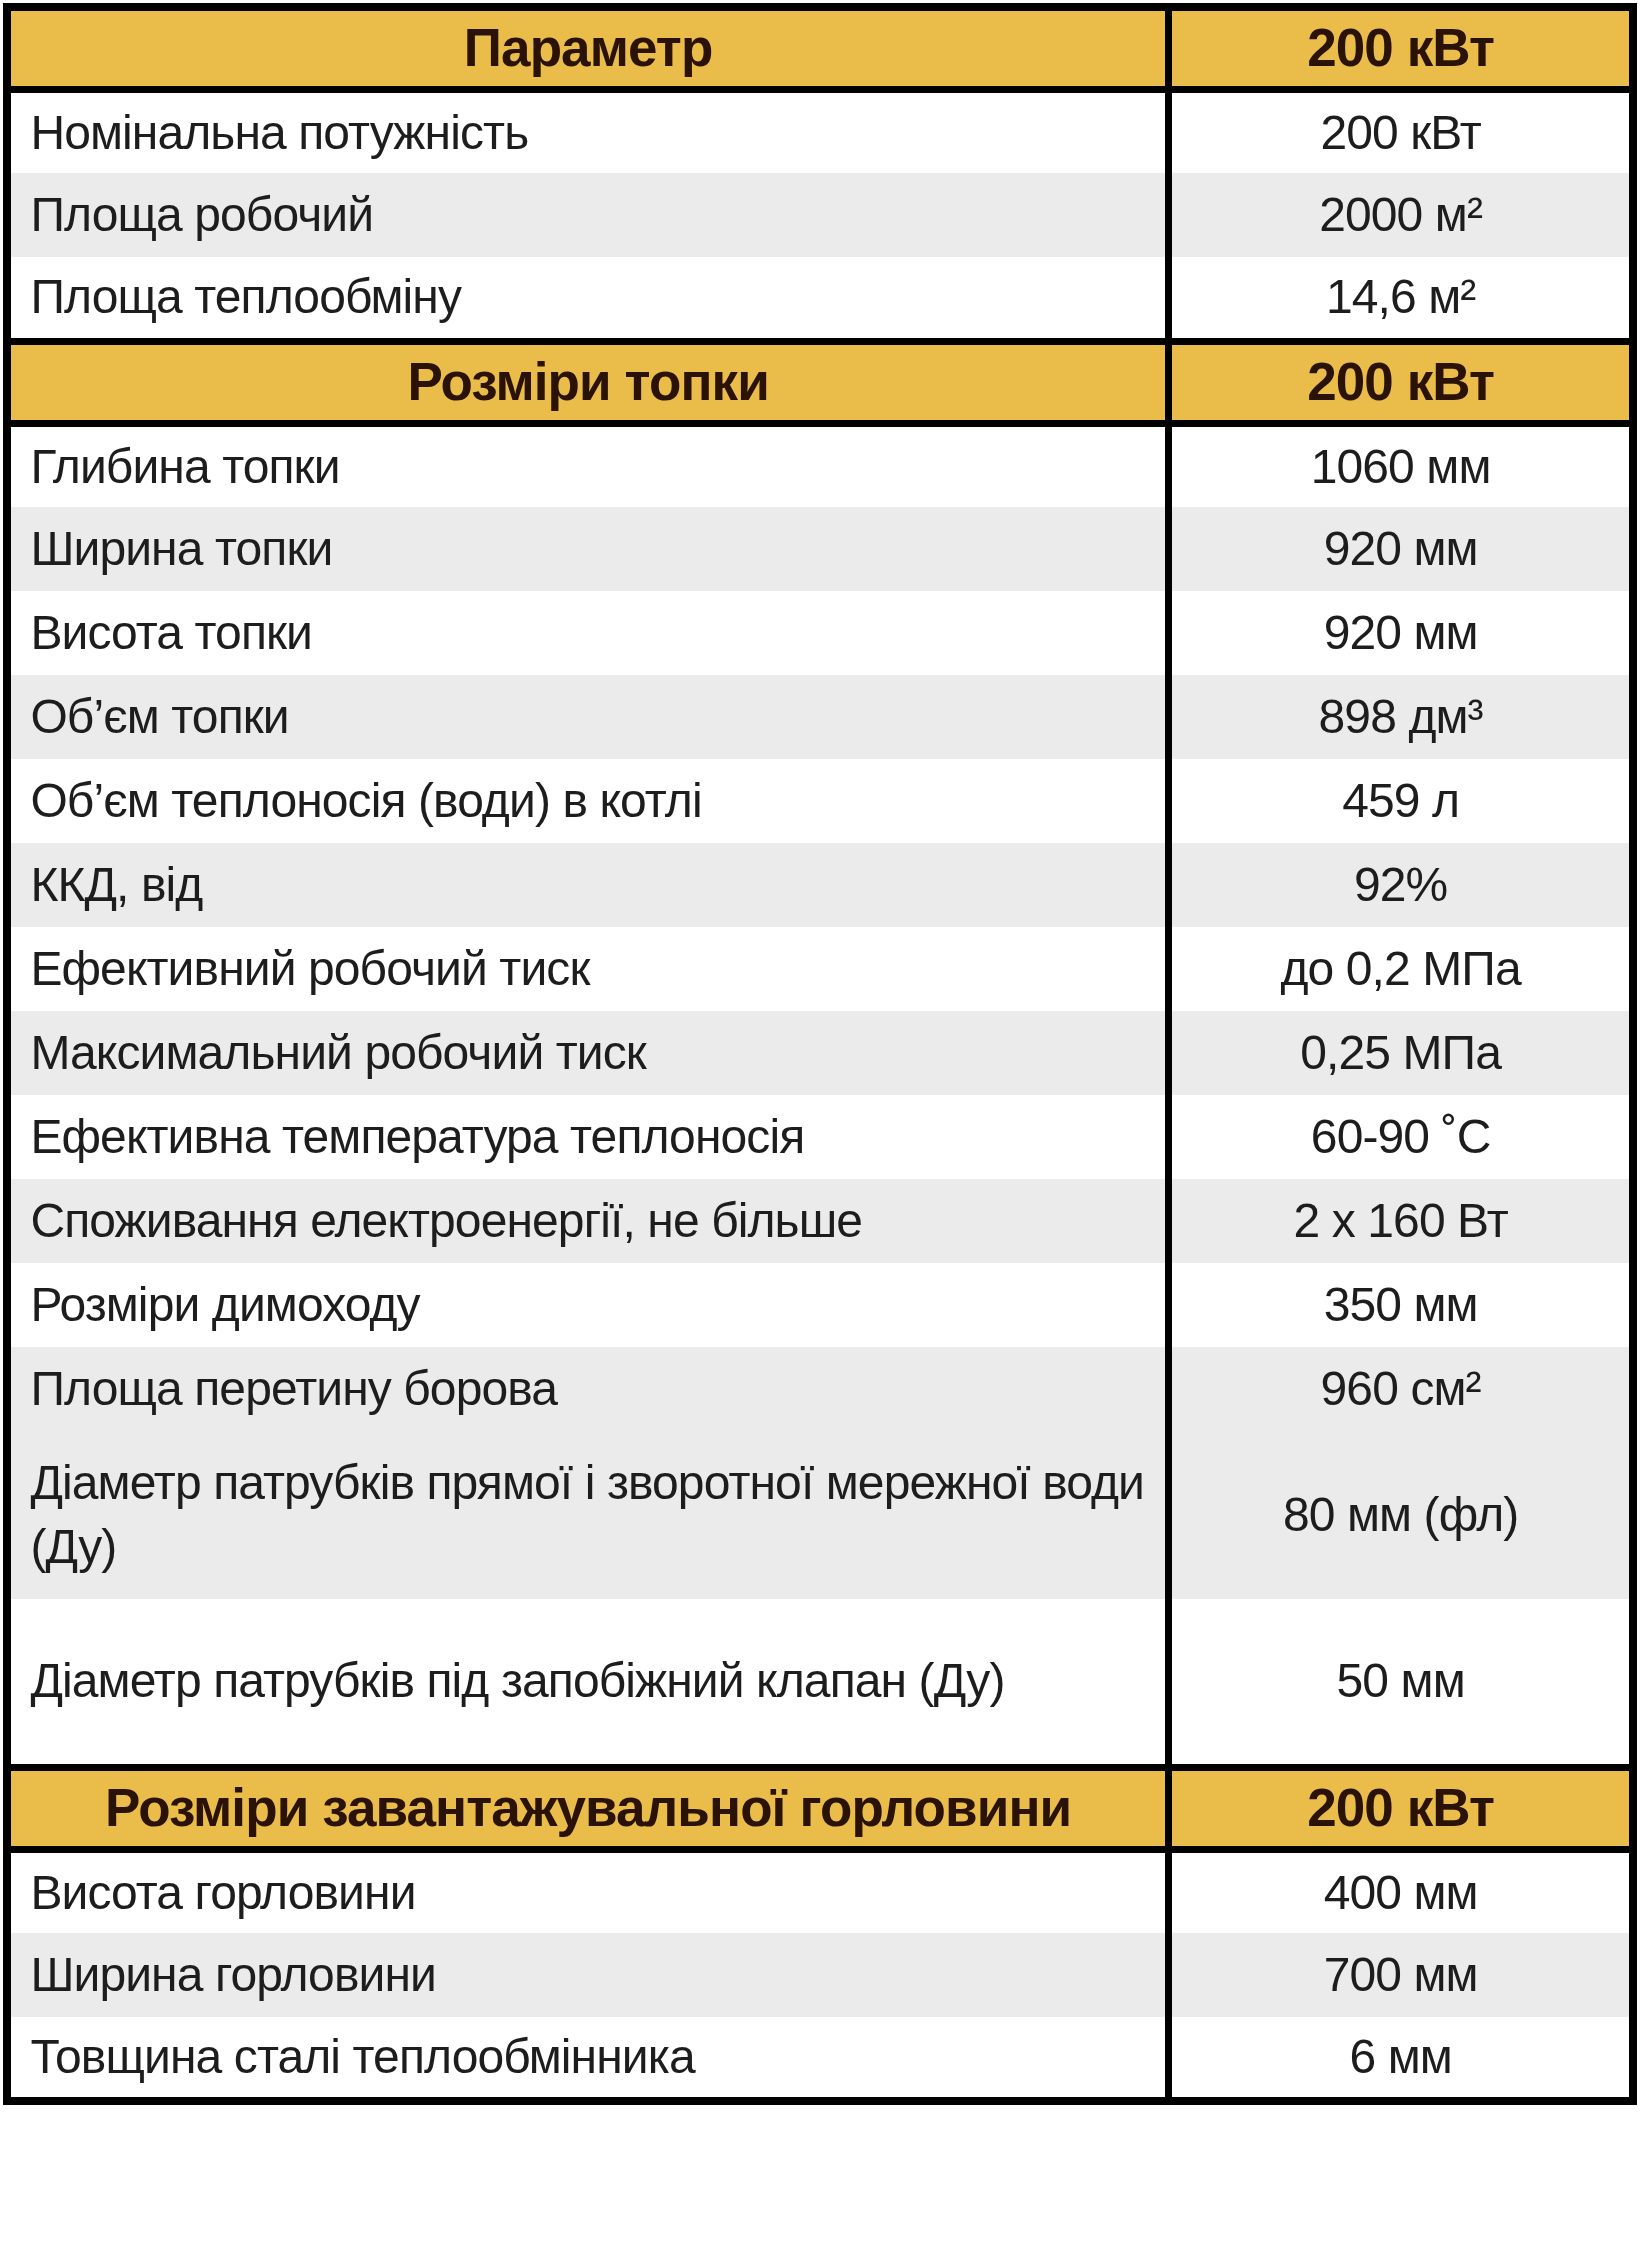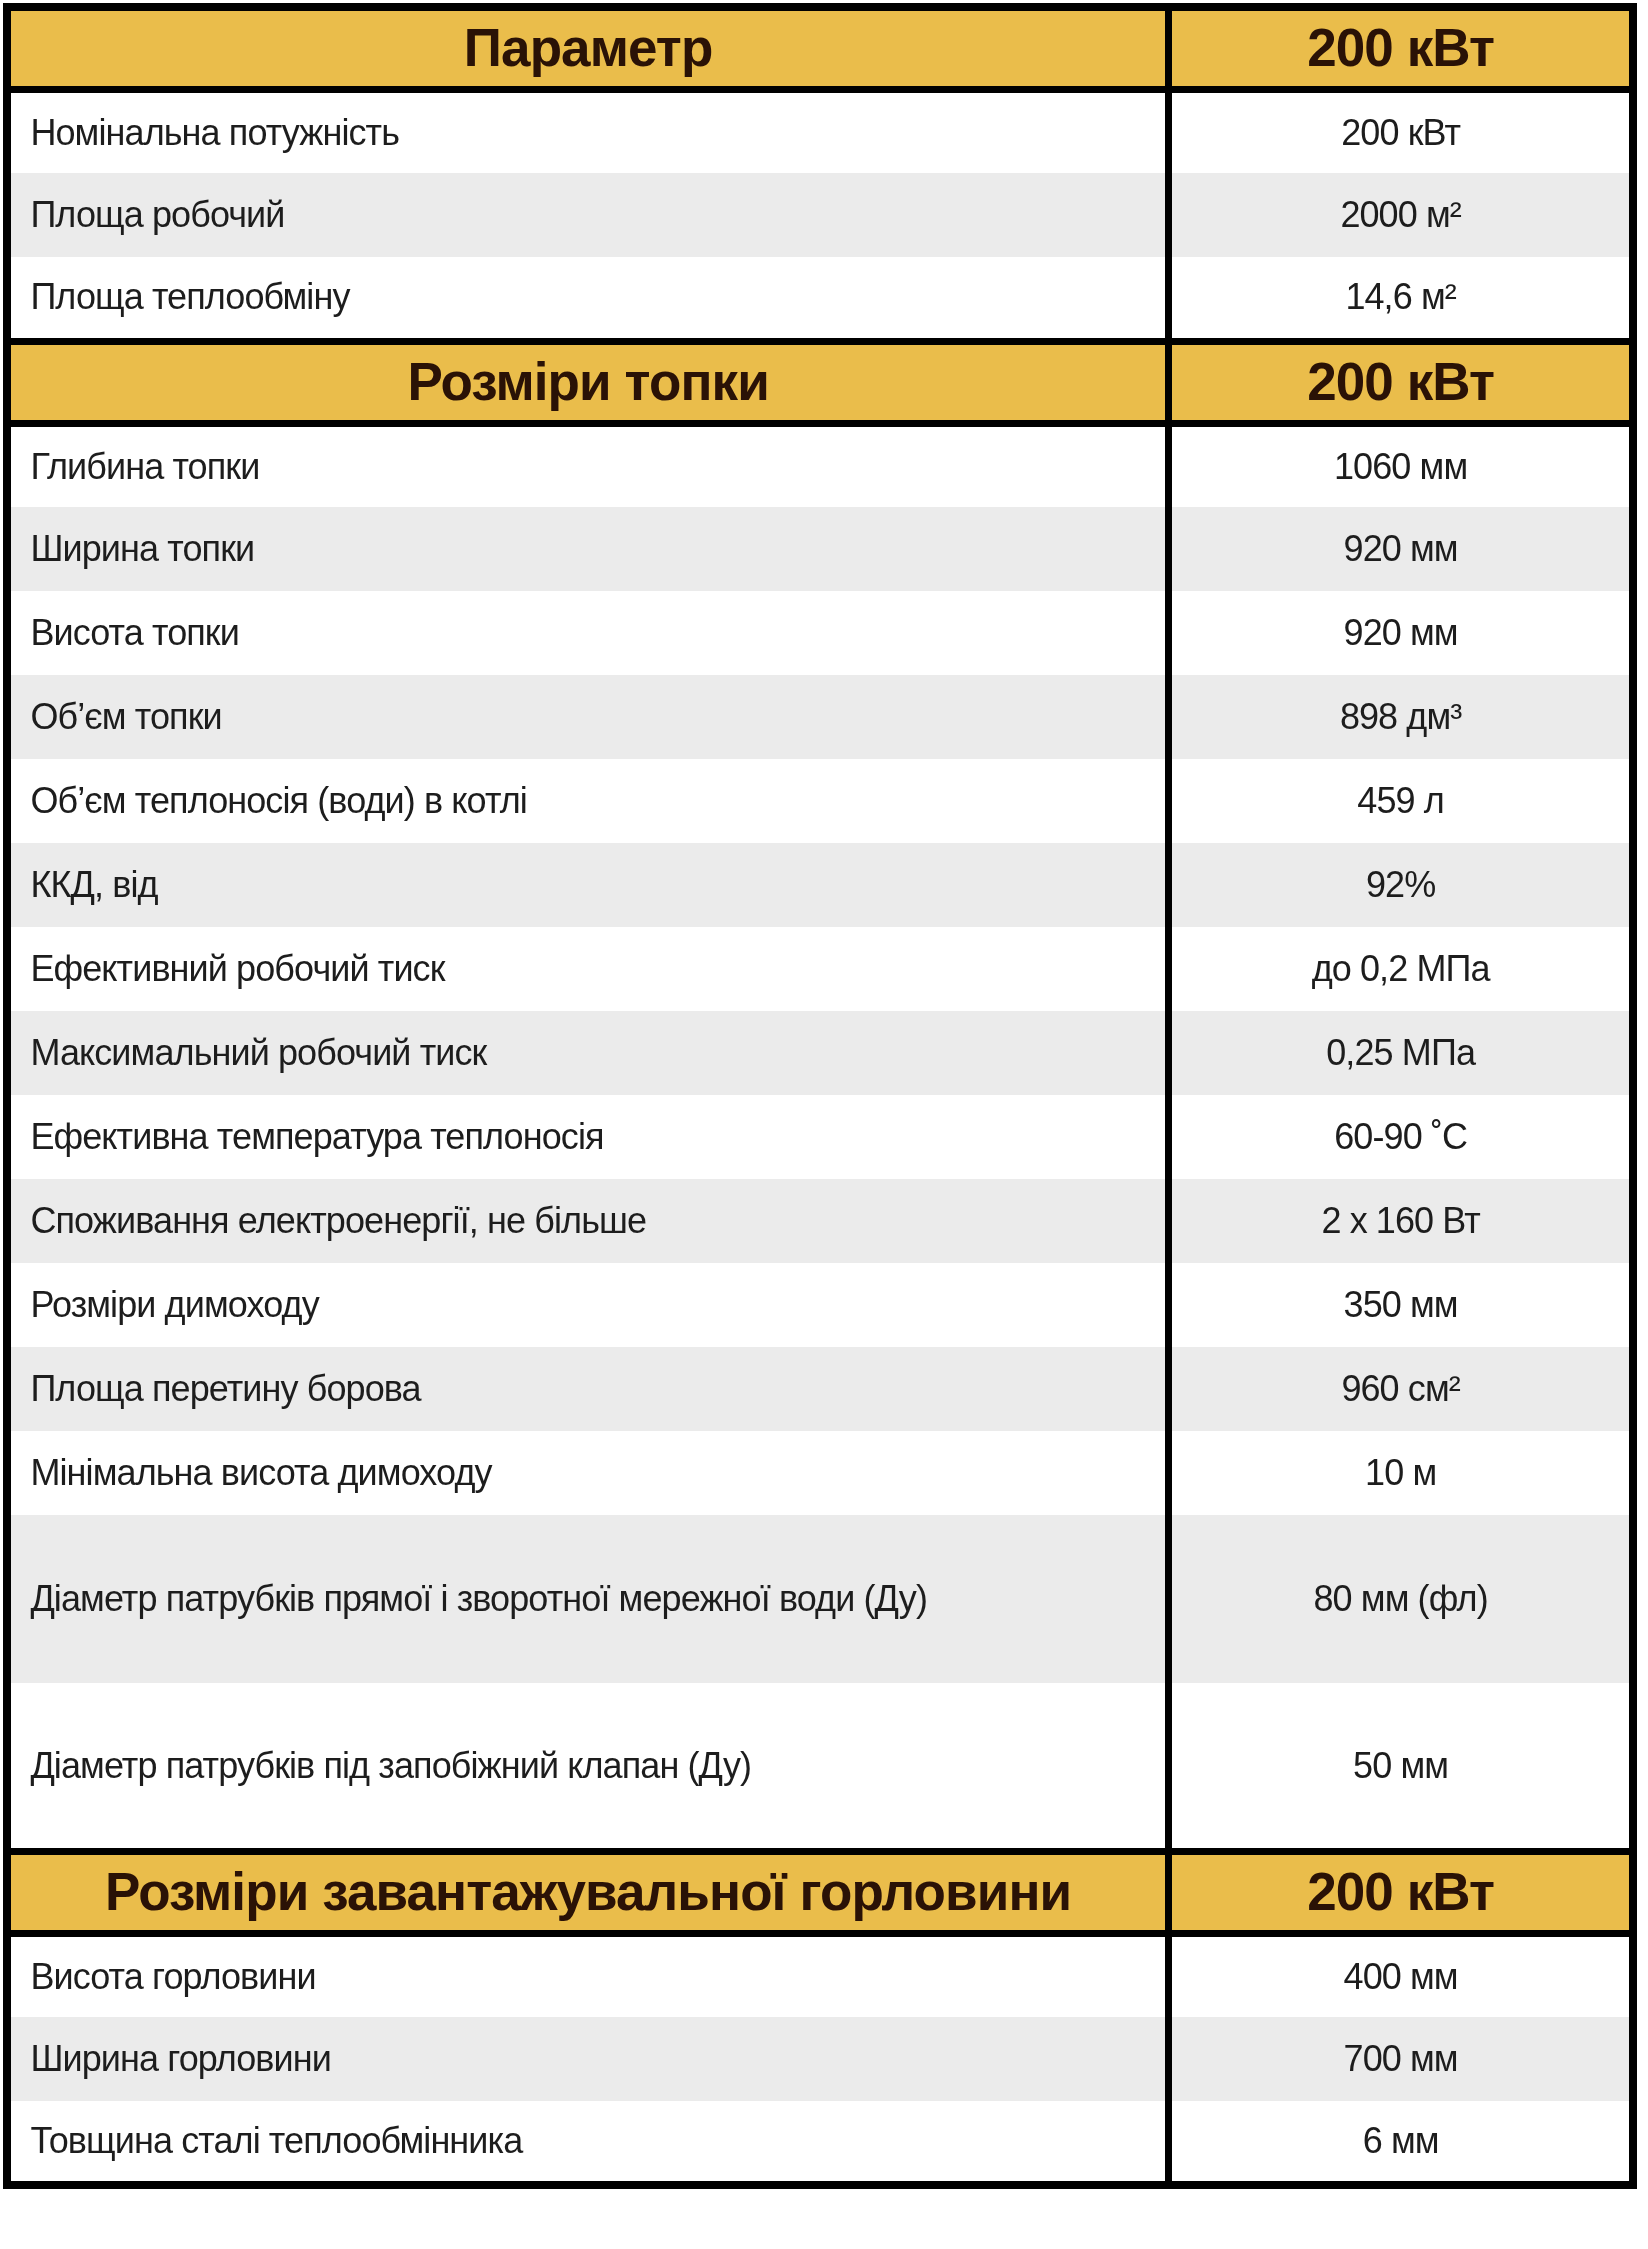--- a/index.html
+++ b/index.html
@@ -24,21 +24,21 @@
     border-collapse: collapse;
     table-layout: fixed;
     width: 1464px;
     border: 8.6px solid var(--border, #000);
   }
   col.c-param { width: 1161px; }
   col.c-value { width: 465px; }
   td {
     box-sizing: border-box;
     vertical-align: middle;
-    font-size: 36px;
+    font-size: 48px;
     letter-spacing: -0.9px;
     line-height: 1.18;
     padding: 0;
     color: var(--body-text, #1d1d1d);
   }
   td.label-cell {
     text-align: left;
     padding: 3.4px 12px 3.4px 19px;
     border-right: 7.7px solid var(--border, #000);
   }
@@ -134,24 +134,20 @@
           <td class="value-cell" style="background: rgb(235, 235, 235);">2 х 160 Вт</td>
         </tr>
         <tr class="data-row">
           <td class="label-cell" style="background: rgb(255, 255, 255);">Розміри димоходу</td>
           <td class="value-cell" style="background: rgb(255, 255, 255);">350 мм</td>
         </tr>
         <tr class="data-row">
           <td class="label-cell" style="background: rgb(235, 235, 235);">Площа перетину борова</td>
           <td class="value-cell" style="background: rgb(235, 235, 235);">960 см²</td>
         </tr>
-        <tr class="data-row">
-          <td class="label-cell" style="background: rgb(255, 255, 255);">Мінімальна висота димоходу</td>
-          <td class="value-cell" style="background: rgb(255, 255, 255);">10 м</td>
-        </tr>
         <tr class="data-row tall">
           <td class="label-cell" style="background: rgb(235, 235, 235);">Діаметр патрубків прямої і зворотної мережної води (Ду)</td>
           <td class="value-cell" style="background: rgb(235, 235, 235);">80 мм (фл)</td>
         </tr>
         <tr class="data-row tall">
           <td class="label-cell" style="background: rgb(255, 255, 255);">Діаметр патрубків під запобіжний клапан (Ду)</td>
           <td class="value-cell" style="background: rgb(255, 255, 255);">50 мм</td>
         </tr>
         <tr class="section-row">
           <td class="label-cell">Розміри завантажувальної горловини</td>

